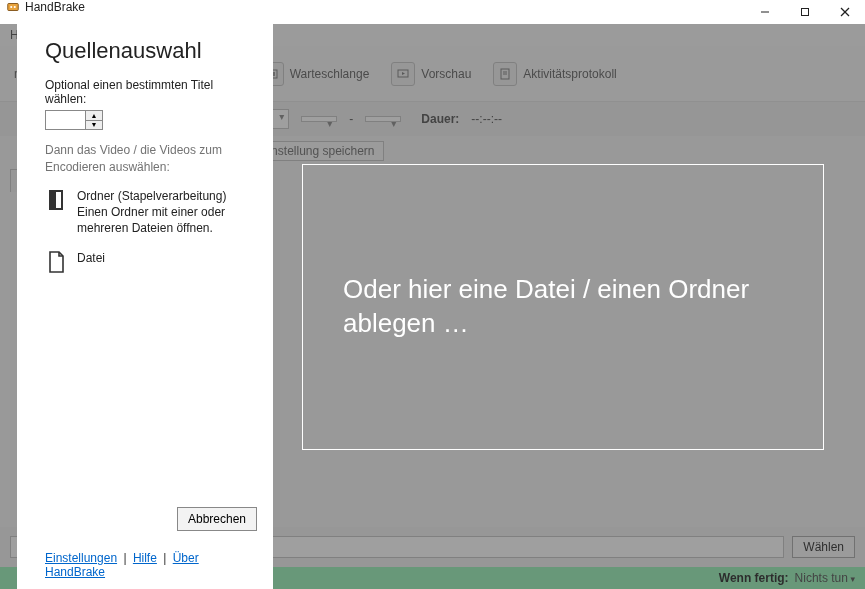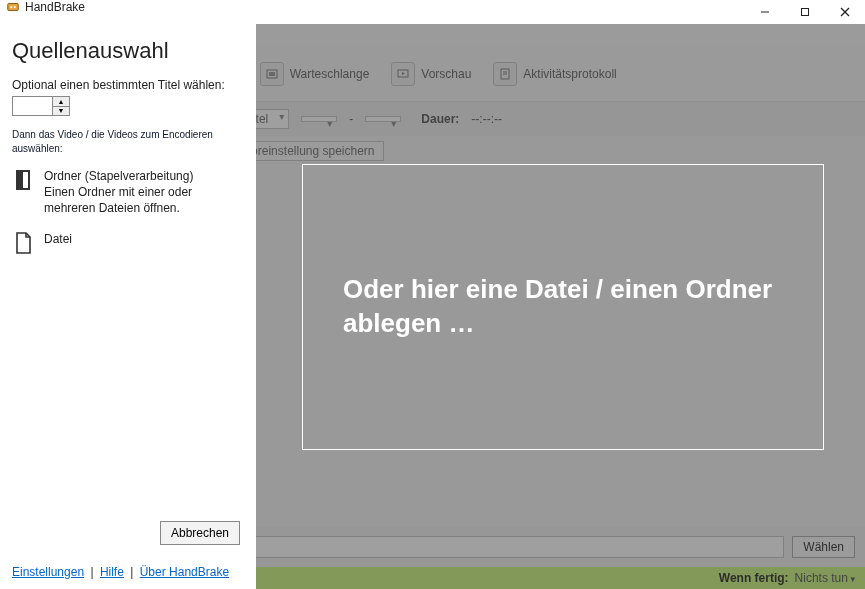--- a/index.html
+++ b/index.html
@@ -25,38 +25,38 @@
   .row2 .sel { background:#fff; border:1px solid #bbb; padding:2px 20px 2px 6px; font-size:12px; color:#555; position:relative;}
   .row2 .sel::after{content:"▾"; position:absolute; right:4px; top:1px; font-size:10px; color:#777;}
   .row3 { height:30px; display:flex; align-items:center; gap:6px; padding:0 10px; font-size:12px;}
   .row3 .btn { border:1px solid #bbb; background:#f5f5f5; padding:2px 8px; font-size:12px; color:#555;}
   .tabs { height:26px; display:flex; align-items:flex-end; gap:0; padding:0 10px; font-size:12px;}
   .tab { padding:4px 10px; border:1px solid #bbb; border-bottom:none; background:#eee; color:#555; margin-right:2px;}
   .bottom { position:absolute; bottom:0; left:0; right:0; }
   .destrow { height:40px; display:flex; align-items:center; padding:0 10px; gap:8px; font-size:12px; background:#eee;}
   .destrow input { flex:1; border:1px solid #bbb; padding:3px 6px; font-size:12px; background:#fff;}
   .destrow .btn { border:1px solid #999; background:#f5f5f5; padding:3px 10px; font-size:12px;}
-  .statusrow { height:22px; display:flex; align-items:center; justify-content:flex-end; padding:0 10px; font-size:12px; background:#bef264; gap:6px;}
+  .statusrow { height:22px; display:flex; align-items:center; justify-content:flex-end; padding:0 10px; font-size:12px; background:#86efac; gap:6px;}
   .statusrow .sel2 { color:#333;}
   .menubar { height:22px; display:flex; align-items:center; gap:14px; padding:0 10px; font-size:12px; color:#333; background:#f7f7f7;}
 
   
   .dropzone { position:absolute; left:302px; top:140px; width:522px; height:286px; border:1.5px solid #fff; display:flex; align-items:center; justify-content:center; }
-  .dropzone .dtext { color:#fff; font-size:26px; font-weight:700; line-height:1.3; text-align:left; padding:0 40px;}
-
-  
-  .panel { position:absolute; top:0; left:0; width:256px; bottom:0; background:#fff; padding:14px 16px 10px 12px; display:flex; flex-direction:column;}
+  .dropzone .dtext { color:#fff; font-size:26px; font-weight:400; line-height:1.3; text-align:left; padding:0 40px;}
+
+  
+  .panel { position:absolute; top:0; left:17px; width:256px; bottom:0; background:#fff; padding:14px 16px 10px 28px; display:flex; flex-direction:column;}
   .panel h1 { font-size:22px; font-weight:400; color:#222; margin-bottom:14px;}
   .panel .lbl { font-size:12px; color:#222; margin-bottom:4px;}
   .spinner { display:flex; align-items:stretch; width:58px; height:20px; margin-bottom:12px;}
   .spinner input { width:40px; border:1px solid #888; border-right:none; font-size:12px; padding:0 4px;}
   .spinner .arrows { width:18px; display:flex; flex-direction:column; border:1px solid #888;}
   .spinner .arrows div { flex:1; display:flex; align-items:center; justify-content:center; font-size:7px; background:#eee; line-height:1;}
   .spinner .arrows div:first-child { border-bottom:1px solid #888;}
-  .panel .lbl2 { font-size:10px; color:#0f172a; margin-bottom:12px; line-height:1.4;}
+  .panel .lbl2 { font-size:12px; color:#737373; margin-bottom:12px; line-height:1.4;}
   .srcopt { display:flex; gap:10px; margin-bottom:14px; cursor:pointer;}
   .srcopt .oicon { width:22px; height:26px; flex-shrink:0; display:flex; align-items:flex-start; justify-content:center;}
   .srcopt .otext { font-size:12px; color:#222; line-height:1.35;}
   .srcopt .otext .otitle { display:block;}
   .panel .spacer { flex:1;}
   .panel .cancelrow { display:flex; justify-content:flex-end; margin-bottom:20px;}
   .panel .cancelrow button { font-size:12px; padding:4px 10px; border:1px solid #888; background:#f3f3f3; cursor:pointer;}
   .panel .links { font-size:12px; color:#0066cc;}
   .panel .links a { color:#0066cc; text-decoration:underline; cursor:pointer;}
   .panel .links .sep { color:#333; margin:0 3px;}

